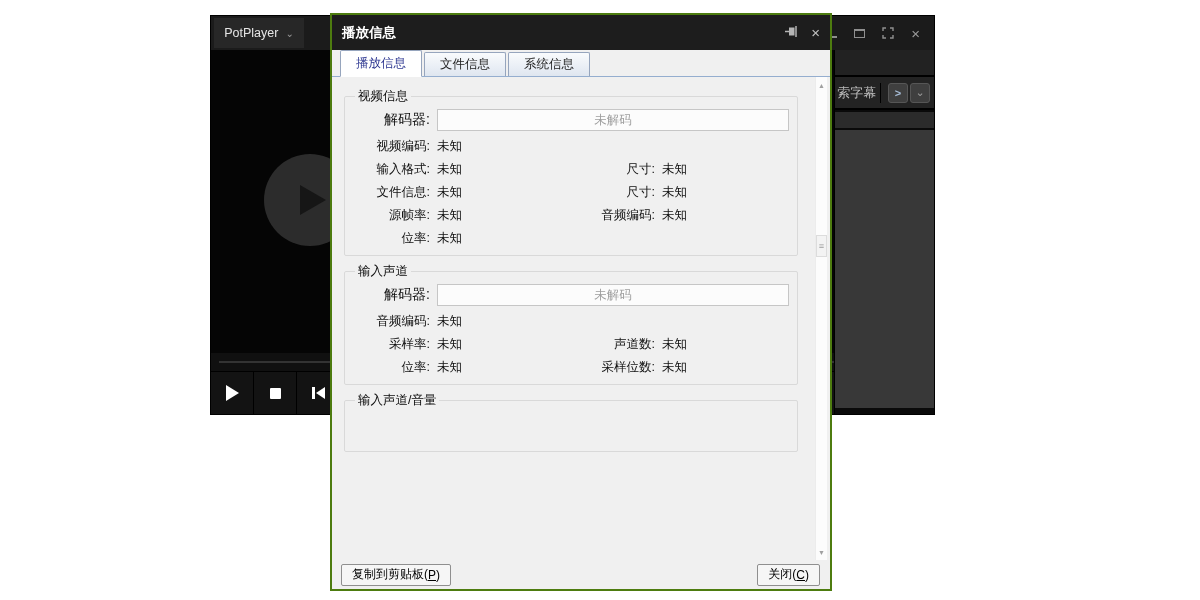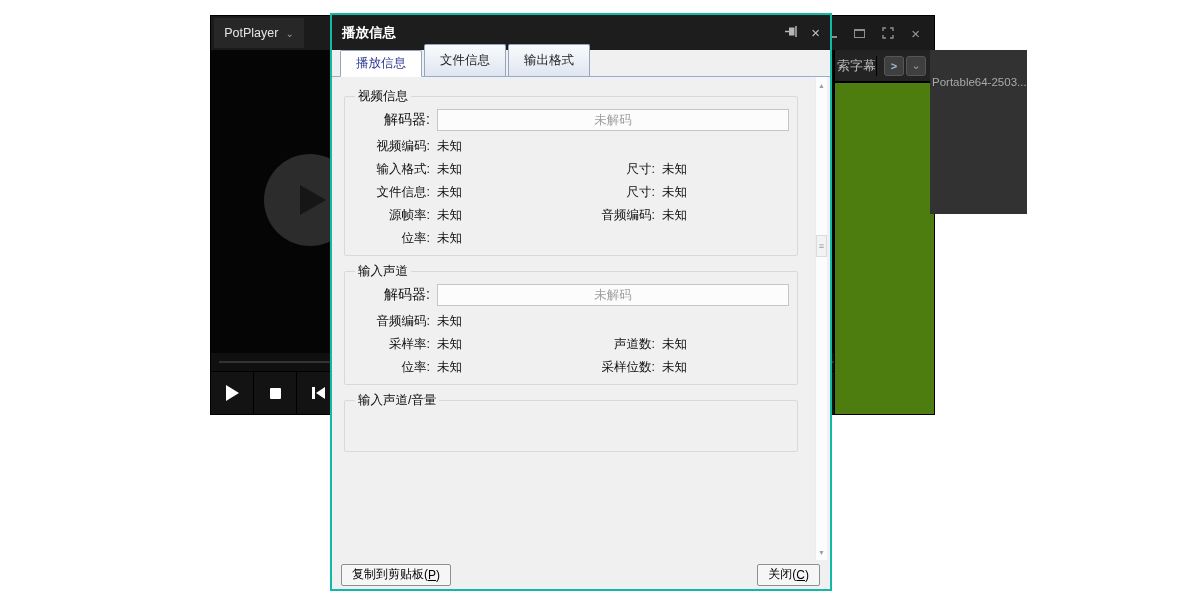--- a/index.html
+++ b/index.html
@@ -26,42 +26,42 @@
   .pw-seek .line { position:absolute; left:8px; right:0; top:8px; height:2px; background:#333; }
   .pw-controls { height:43px; background:#131313; border-top:1px solid #000; display:flex; }
   .pw-btn { width:43px; height:100%; border-right:1px solid #000; display:flex; align-items:center; justify-content:center; }
   .ic-play { width:0; height:0; border-left:13px solid #fff; border-top:8px solid transparent; border-bottom:8px solid transparent; }
   .ic-stop { width:11px; height:11px; background:#fff; border-radius:1px; }
   .ic-prev { display:flex; align-items:center; }
   .ic-prev .bar { width:3px; height:12px; background:#fff; margin-right:1px; }
   .ic-prev .tri { width:0; height:0; border-right:9px solid #fff; border-top:6px solid transparent; border-bottom:6px solid transparent; }
 
   
-  .pw-right { width:100px; background:#4d7c0f; border-left:1px solid #000; display:flex; flex-direction:row; }
+  .pw-right { width:100px; background:#1d4ed8; border-left:1px solid #000; display:flex; flex-direction:column; }
   .pl-spacer { height:27px; background:#222; border-bottom:2px solid #000; }
   .pl-header { height:33px; display:flex; align-items:center; background:#232323; border-bottom:2px solid #000; }
   .pl-header .pl-label { color:#bdbdbd; font-size:13px; margin-left:2px; white-space:nowrap; overflow:hidden; flex:1; }
   .pl-hbtns { display:flex; gap:2px; margin-right:4px; border-left:1px solid #000; padding-left:7px; }
   .pl-sq { width:20px; height:20px; background:#3f3f3f; border:1px solid #565656; border-radius:3px; display:flex; align-items:center; justify-content:center; font-size:11px; }
   .pl-sq.next { color:#a6bcd6; font-weight:bold; }
   .pl-sq.drop { color:#9a9a9a; }
   .pl-list { height:164px; background:#323232; padding-top:26px; }
   .pl-item { color:#a9a9a9; font-size:11.5px; padding-left:2px; white-space:nowrap; overflow:hidden; }
   .pl-band { height:20px; background:#2b2b2b; border-top:2px solid #0a0a0a; border-bottom:2px solid #0a0a0a; }
   .pl-bottom { flex:1; background:#383838; border-bottom:6px solid #0a0a0a; }
 
   
-  .dialog { position:absolute; left:330px; top:13px; width:502px; height:578px; background:#f0f0f0; border:2px solid #14b8a6; z-index:10; }
+  .dialog { position:absolute; left:330px; top:13px; width:502px; height:578px; background:#f0f0f0; border:2px solid #4d7c0f; z-index:10; }
   .dlg-titlebar { height:35px; background:#1d1d1d; display:flex; align-items:center; padding:0 10px; }
   .dlg-title { color:#fff; font-weight:bold; font-size:13.5px; flex:1; }
   .dlg-ticons { display:flex; align-items:center; gap:13px; }
   .dlg-ticons .x { color:#c0c0c0; font-size:15px; line-height:1; }
 
   .dlg-tabs { height:27px; background:#f0f0f0; display:flex; align-items:flex-end; padding-left:8px; border-bottom:1px solid #95aecf; position:relative; }
-  .tab { height:32px; padding:0 15px; display:flex; align-items:center; font-size:12.5px; color:#1c1c1c; background:linear-gradient(#f9fbfd,#dfe6f0); border:1px solid #96a5bd; border-bottom:none; border-radius:2px 2px 0 0; margin-right:2px; position:relative; }
+  .tab { height:24px; padding:0 15px; display:flex; align-items:center; font-size:12.5px; color:#1c1c1c; background:linear-gradient(#f9fbfd,#dfe6f0); border:1px solid #96a5bd; border-bottom:none; border-radius:2px 2px 0 0; margin-right:2px; position:relative; }
   .tab.active { background:#fff; height:27px; color:#2c3690; z-index:2; margin-bottom:-1px; border-bottom:1px solid #fff; }
 
   .dlg-content { position:absolute; top:62px; left:0; right:0; bottom:29px; background:#f0f0f0; overflow:hidden; padding:11px 0 12px 12px; }
   fieldset { border:1px solid #d9d9d9; border-radius:2px; width:454px; padding:2px 8px 4px 8px; margin-bottom:7px; background:transparent; }
   legend { font-size:12.5px; color:#0a0a0a; padding:0 3px; margin-left:2px; }
 
   .dec-row { display:grid; grid-template-columns:84px 1fr; align-items:center; margin:2px 0 7px 0; }
   .dec-row .lbl { text-align:right; padding-right:7px; font-size:14px; color:#111; }
   .dec-box { height:22px; border:1px solid #c6c6c6; background:#fcfcfc; display:flex; align-items:center; justify-content:center; font-size:12.5px; color:#9e9e9e; }
   .info-grid { display:grid; grid-template-columns:84px 120px 105px 1fr; row-gap:6px; font-size:12.5px; color:#111; padding-bottom:4px; }
@@ -147,23 +147,20 @@
 
     <div class="pw-right">
       <div class="pl-spacer"></div>
       <div class="pl-header">
         <span class="pl-label">索字幕</span>
         <span class="pl-hbtns">
           <span class="pl-sq next">&gt;</span>
           <span class="pl-sq drop">⌄</span>
         </span>
       </div>
-      <div class="pl-list">
-        <div class="pl-item">Portable64-2503...</div>
-      </div>
       <div class="pl-band"></div>
       <div class="pl-bottom"></div>
     </div>
   </div>
 </div>
 
 <div class="dialog">
   <div class="dlg-titlebar">
     <span class="dlg-title">播放信息</span>
     <span class="dlg-ticons">
@@ -174,21 +171,21 @@
           <path d="M12 1 V12" stroke="#b5b5b5" stroke-width="1.5"></path>
         </svg>
       </span>
       <span class="x">×</span>
     </span>
   </div>
 
   <div class="dlg-tabs">
     <div class="tab active">播放信息</div>
     <div class="tab">文件信息</div>
-    <div class="tab">输出格式</div>
+    <div class="tab">系统信息</div>
   </div>
 
   <div class="dlg-content">
 
     <fieldset>
       <legend>视频信息</legend>
       <div class="dec-row">
         <span class="lbl">解码器:</span>
         <div class="dec-box">未解码</div>
       </div>

